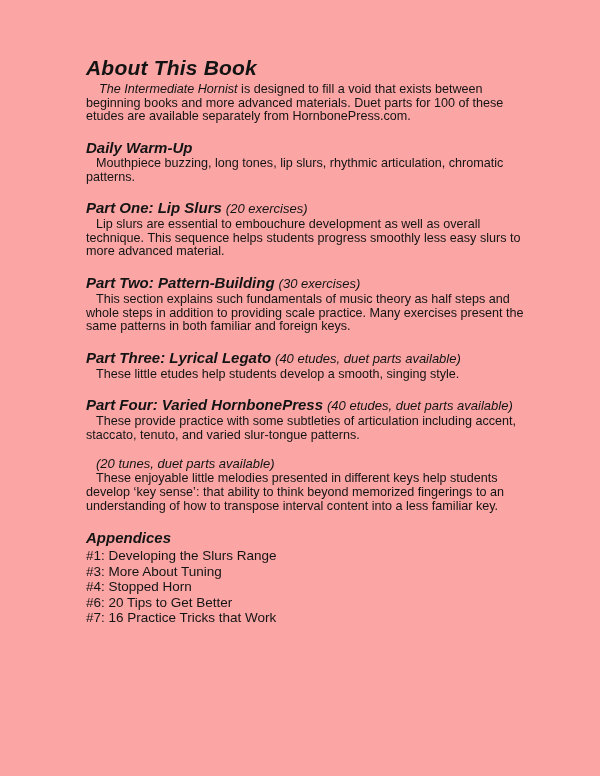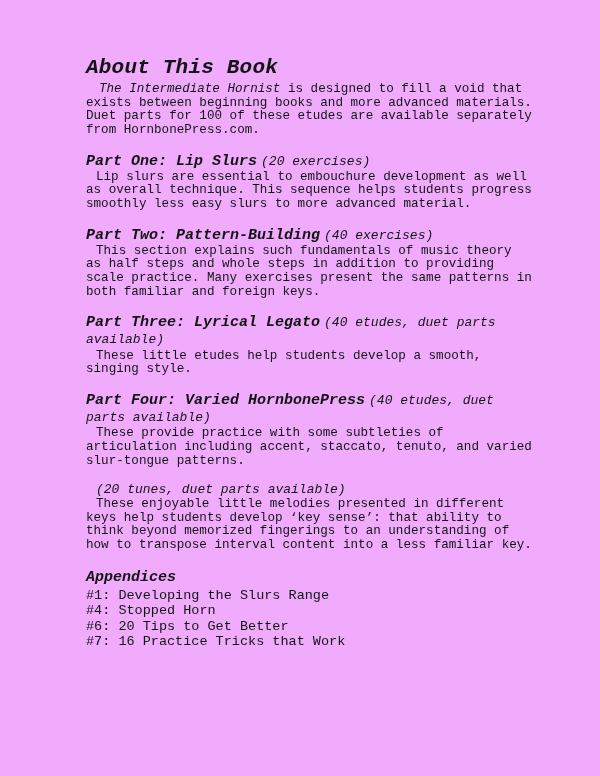--- a/index.html
+++ b/index.html
@@ -4,23 +4,23 @@
 <style>
   html, body {
     margin: 0;
     padding: 0;
     background: #ffffff;
   }
   .page {
     position: relative;
     width: 600px;
     height: 776px;
-    background: #f0abfc;
+    background: #fca5a5;
     color: #141414;
-    font-family: Liberation Mono, monospace;
+    font-family: Liberation Sans, sans-serif;
     box-sizing: border-box;
     padding: 56px 66px 0 86px;
     overflow: hidden;
   }
   .page-title {
     font-size: 21px;
     font-weight: bold;
     font-style: italic;
     line-height: 1.15;
     margin: 0 0 3px 0;
@@ -81,28 +81,32 @@
 </style>
 </head>
 <body>
 
 <div class="page">
 
   <h1 class="page-title">About This Book</h1>
 
   <p class="intro"><span class="lead">The Intermediate Hornist</span><span> is designed to fill a void that exists between beginning books and more advanced materials. Duet parts for 100 of these etudes are available separately from HornbonePress.com.</span></p>
 
+  <div class="section">
+    <h2 class="section-heading"><span>Daily Warm-Up</span></h2>
+    <p class="section-body">Mouthpiece buzzing, long tones, lip slurs, rhythmic articulation, chromatic patterns.</p>
+  </div>
 
   <div class="section">
     <h2 class="section-heading"><span>Part One: Lip Slurs</span><span class="section-paren">(20 exercises)</span></h2>
     <p class="section-body">Lip slurs are essential to embouchure development as well as overall technique. This sequence helps students progress smoothly less easy slurs to more advanced material.</p>
   </div>
 
   <div class="section">
-    <h2 class="section-heading"><span>Part Two: Pattern-Building</span><span class="section-paren">(40 exercises)</span></h2>
+    <h2 class="section-heading"><span>Part Two: Pattern-Building</span><span class="section-paren">(30 exercises)</span></h2>
     <p class="section-body">This section explains such fundamentals of music theory as half steps and whole steps in addition to providing scale practice. Many exercises present the same patterns in both familiar and foreign keys.</p>
   </div>
 
   <div class="section">
     <h2 class="section-heading"><span>Part Three: Lyrical Legato</span><span class="section-paren">(40 etudes, duet parts available)</span></h2>
     <p class="section-body">These little etudes help students develop a smooth, singing style.</p>
   </div>
 
   <div class="section">
     <h2 class="section-heading"><span>Part Four: Varied HornbonePress</span><span class="section-paren">(40 etudes, duet parts available)</span></h2>
@@ -111,19 +115,20 @@
 
   <div class="section">
     <p class="paren-line">(20 tunes, duet parts available)</p>
     <p class="section-body">These enjoyable little melodies presented in different keys help students develop ‘key sense’: that ability to think beyond memorized fingerings to an understanding of how to transpose interval content into a less familiar key.</p>
   </div>
 
   <div class="section appendices">
     <h2 class="section-heading"><span>Appendices</span></h2>
     <ul class="appendix-list">
       <li>#1: Developing the Slurs Range</li>
+      <li>#3: More About Tuning</li>
       <li>#4: Stopped Horn</li>
       <li>#6: 20 Tips to Get Better</li>
       <li>#7: 16 Practice Tricks that Work</li>
     </ul>
   </div>
 
 </div>
 
 </body></html>

